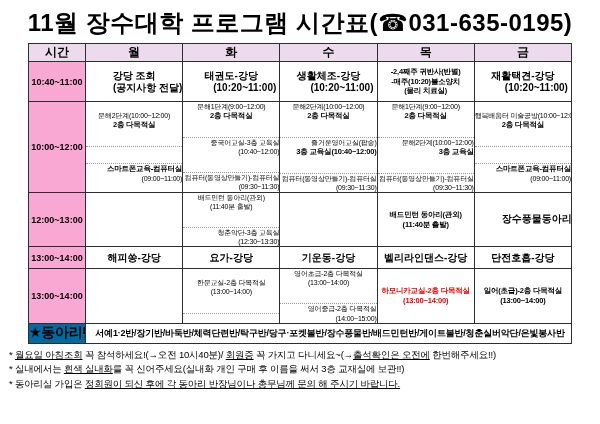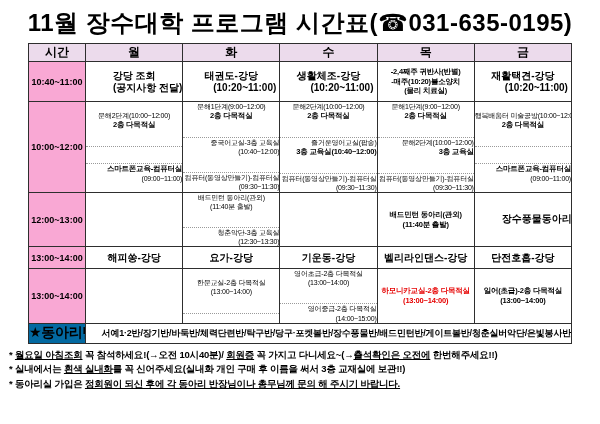--- a/index.html
+++ b/index.html
@@ -17,23 +17,23 @@
   .p2{font-size:10px;font-weight:700;line-height:1.25;white-space:nowrap;padding-left:27px;}
   .small{font-size:7.5px;font-weight:700;line-height:1.3;white-space:nowrap;letter-spacing:-.2px;}
   .stack{display:flex;flex-direction:column;height:100%;gap:16px;}
   .sub{flex:1;display:flex;flex-direction:column;justify-content:center;
        font-size:7px;line-height:1.3;letter-spacing:-.2px;}
   .sub div{white-space:nowrap;}
   .sub + .sub{border-top:1px dotted #9a9a9a;align-items:flex-end;}
   .loc{font-weight:700;font-size:7.5px;}
   .red{color:#e60000;}
   .club-label{background:#0369a1;font-size:14px;font-weight:700;letter-spacing:-.3px;white-space:nowrap;}
-  .club-text{font-size:9px;font-weight:700;text-align:right;padding-left:3px;
+  .club-text{font-size:9px;font-weight:700;text-align:center;padding-left:3px;
              white-space:nowrap;letter-spacing:-.2px;}
-  .footer{width:582px;margin:4px auto 0;font-size:9.5px;font-weight:700;
+  .footer{width:582px;margin:4px auto 0;font-size:9.5px;font-weight:400;
           line-height:1.55;letter-spacing:-.2px;}
   .footer .line{white-space:nowrap;}
   .u{text-decoration:underline;}
 </style>
 </head>
 <body>
 
 <div class="title">11월 장수대학 프로그램 시간표(☎031-635-0195)</div>
 
 <table>

